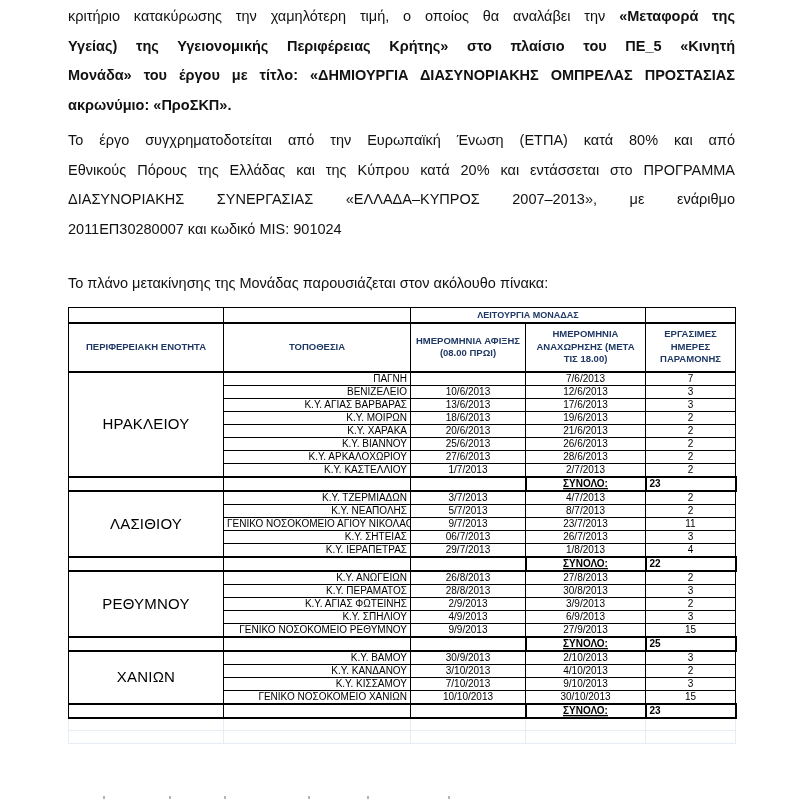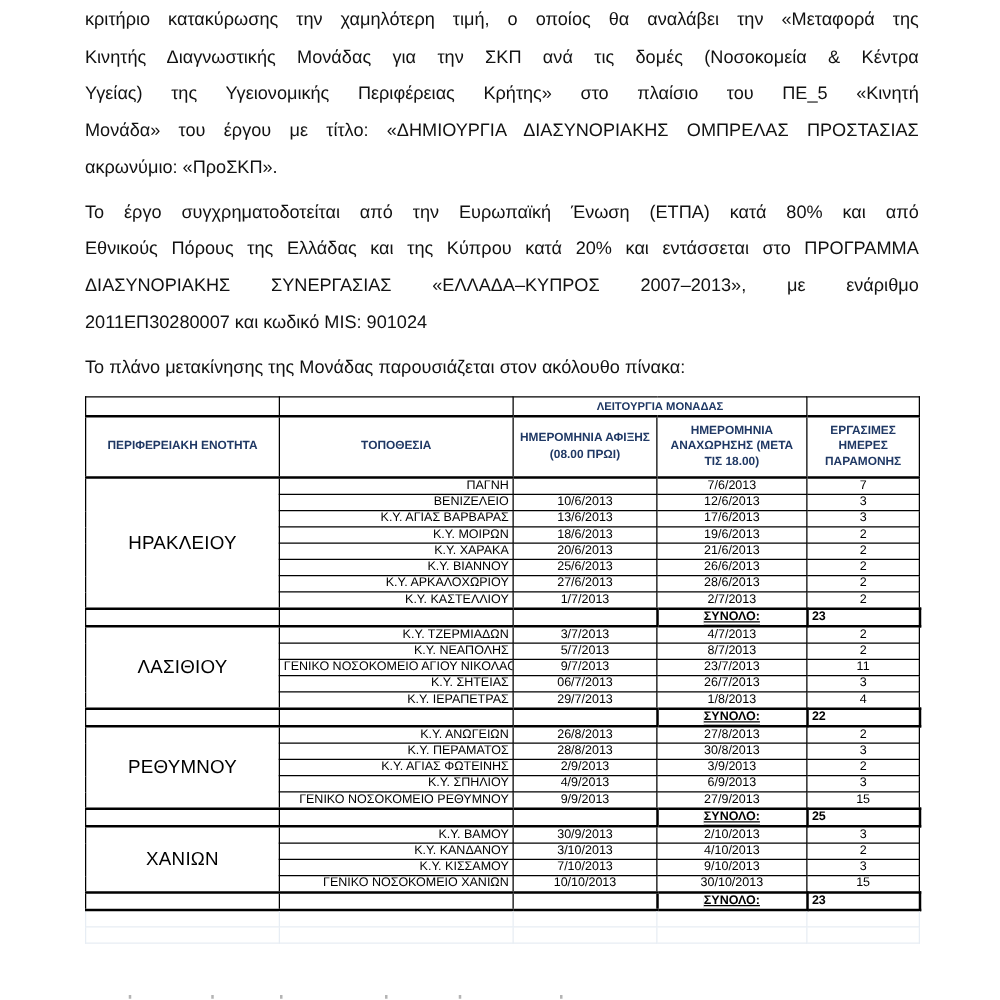--- a/index.html
+++ b/index.html
@@ -15,23 +15,23 @@
   }
   
   .para{
     width:667px;
     font-size:14.5px;
     line-height:29.5px;
     color:#111;
   }
   .para .pline{ text-align:justify; text-align-last:justify; white-space:normal; }
   .para .pline.last{ text-align-last:left; }
-  .b{ font-weight:normal; }
+  .b{ font-weight:bold; }
   #para-funding{ margin-top:6px; }
-  #para-intro{ margin-top:6px; }
+  #para-intro{ margin-top:25px; }
 
   
   table.plan{
     border-collapse:collapse;
     table-layout:fixed;
     width:667px;
     margin-top:8px;
     font-size:10px;
     color:#000;
   }
@@ -91,21 +91,20 @@
   
   .speck{ position:absolute; width:2px; height:3px; background:#777; opacity:.55; }
 </style>
 </head>
 <body>
 
 <div class="page">
 
   <div class="para" id="para-award">
       <div class="pline"><span>κριτήριο κατακύρωσης την χαμηλότερη τιμή, ο οποίος θα αναλάβει την </span><span class="b">«Μεταφορά της</span></div>
-      <div class="pline"><span class="b">Κινητής Διαγνωστικής Μονάδας για την ΣΚΠ ανά τις δομές (Νοσοκομεία &amp; Κέντρα</span></div>
       <div class="pline"><span class="b">Υγείας) της Υγειονομικής Περιφέρειας Κρήτης» στο πλαίσιο του ΠΕ_5 «Κινητή</span></div>
       <div class="pline"><span class="b">Μονάδα» του έργου με τίτλο:  «ΔΗΜΙΟΥΡΓΙΑ ΔΙΑΣΥΝΟΡΙΑΚΗΣ ΟΜΠΡΕΛΑΣ ΠΡΟΣΤΑΣΙΑΣ</span></div>
       <div class="pline last"><span class="b">ακρωνύμιο: «ΠροΣΚΠ».</span></div>
     </div>
 
   <div class="para" id="para-funding">
       <div class="pline"><span>Το έργο συγχρηματοδοτείται  από την Ευρωπαϊκή Ένωση (ΕΤΠΑ) κατά 80% και από</span></div>
       <div class="pline"><span>Εθνικούς Πόρους της Ελλάδας και της Κύπρου κατά 20% και εντάσσεται στο ΠΡΟΓΡΑΜΜΑ</span></div>
       <div class="pline"><span>ΔΙΑΣΥΝΟΡΙΑΚΗΣ ΣΥΝΕΡΓΑΣΙΑΣ «ΕΛΛΑΔΑ–ΚΥΠΡΟΣ 2007–2013», με ενάριθμο</span></div>
       <div class="pline last"><span>2011ΕΠ30280007 και κωδικό MIS: 901024</span></div>

